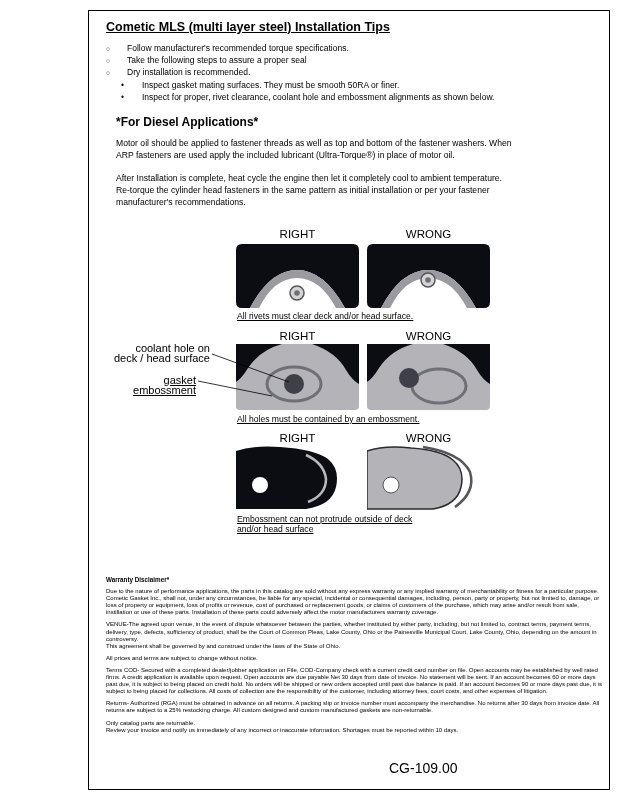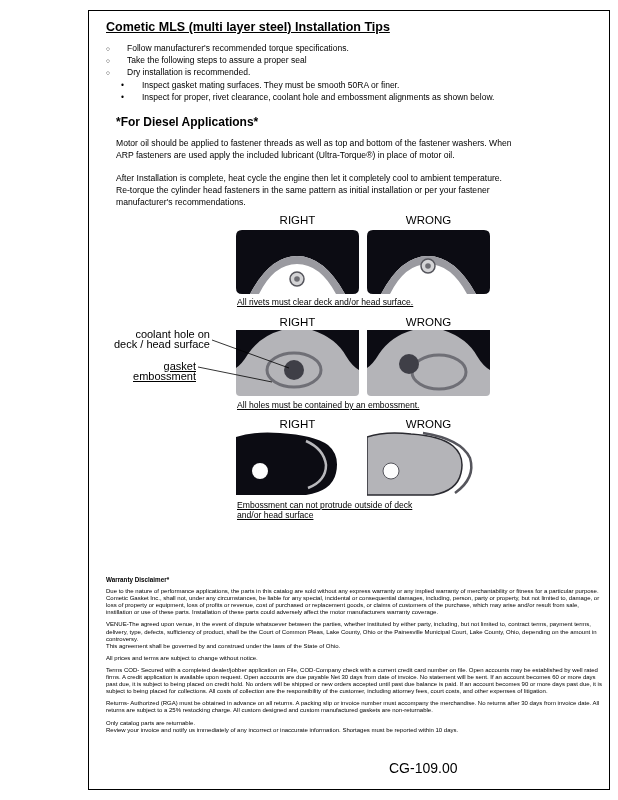--- a/index.html
+++ b/index.html
@@ -19,21 +19,21 @@
   }
   .tips{position:absolute;left:17px;top:33px;font-size:8.5px;width:470px;}
   .tip-row{display:flex;align-items:flex-start;margin-bottom:3.2px;}
   .tip-row.lvl2{margin-left:15px;}
   .bullet{flex:0 0 9px;width:9px;font-size:6.5px;line-height:9px;}
   .tip-row.lvl2 .bullet{font-size:8.5px;}
   .tip-text{line-height:9px;margin-left:12px;}
   .diesel{position:absolute;left:27px;top:105px;width:400px;font-size:8.6px;line-height:12px;}
   .diesel h2{font-size:12px;margin:0 0 9px 0;}
   .diesel p{margin:0 0 11px 0;}
-  .diagrams{position:absolute;left:0;top:200px;width:522px;height:322px;}
+  .diagrams{position:absolute;left:0;top:214px;width:522px;height:322px;}
   .dg-label{position:absolute;width:123px;text-align:center;font-size:11.5px;}
   .dg-img{position:absolute;}
   .dg-caption{position:absolute;font-size:8.6px;line-height:10px;white-space:pre-line;text-decoration:underline;}
   .ann{position:absolute;font-size:11px;line-height:9.5px;text-align:right;white-space:pre-line;}
   .pointer-overlay{position:absolute;left:0;top:0;pointer-events:none;}
   .disclaimer{position:absolute;left:17px;top:565px;width:497px;font-size:6px;line-height:7.1px;}
   .disclaimer .d-title{font-weight:bold;font-size:6.3px;margin:0 0 5px 0;}
   .disclaimer p{margin:0 0 5px 0;}
   .disclaimer p.tight{margin-bottom:0;}
   .footer-code{position:absolute;left:300px;bottom:13px;font-size:14px;}

